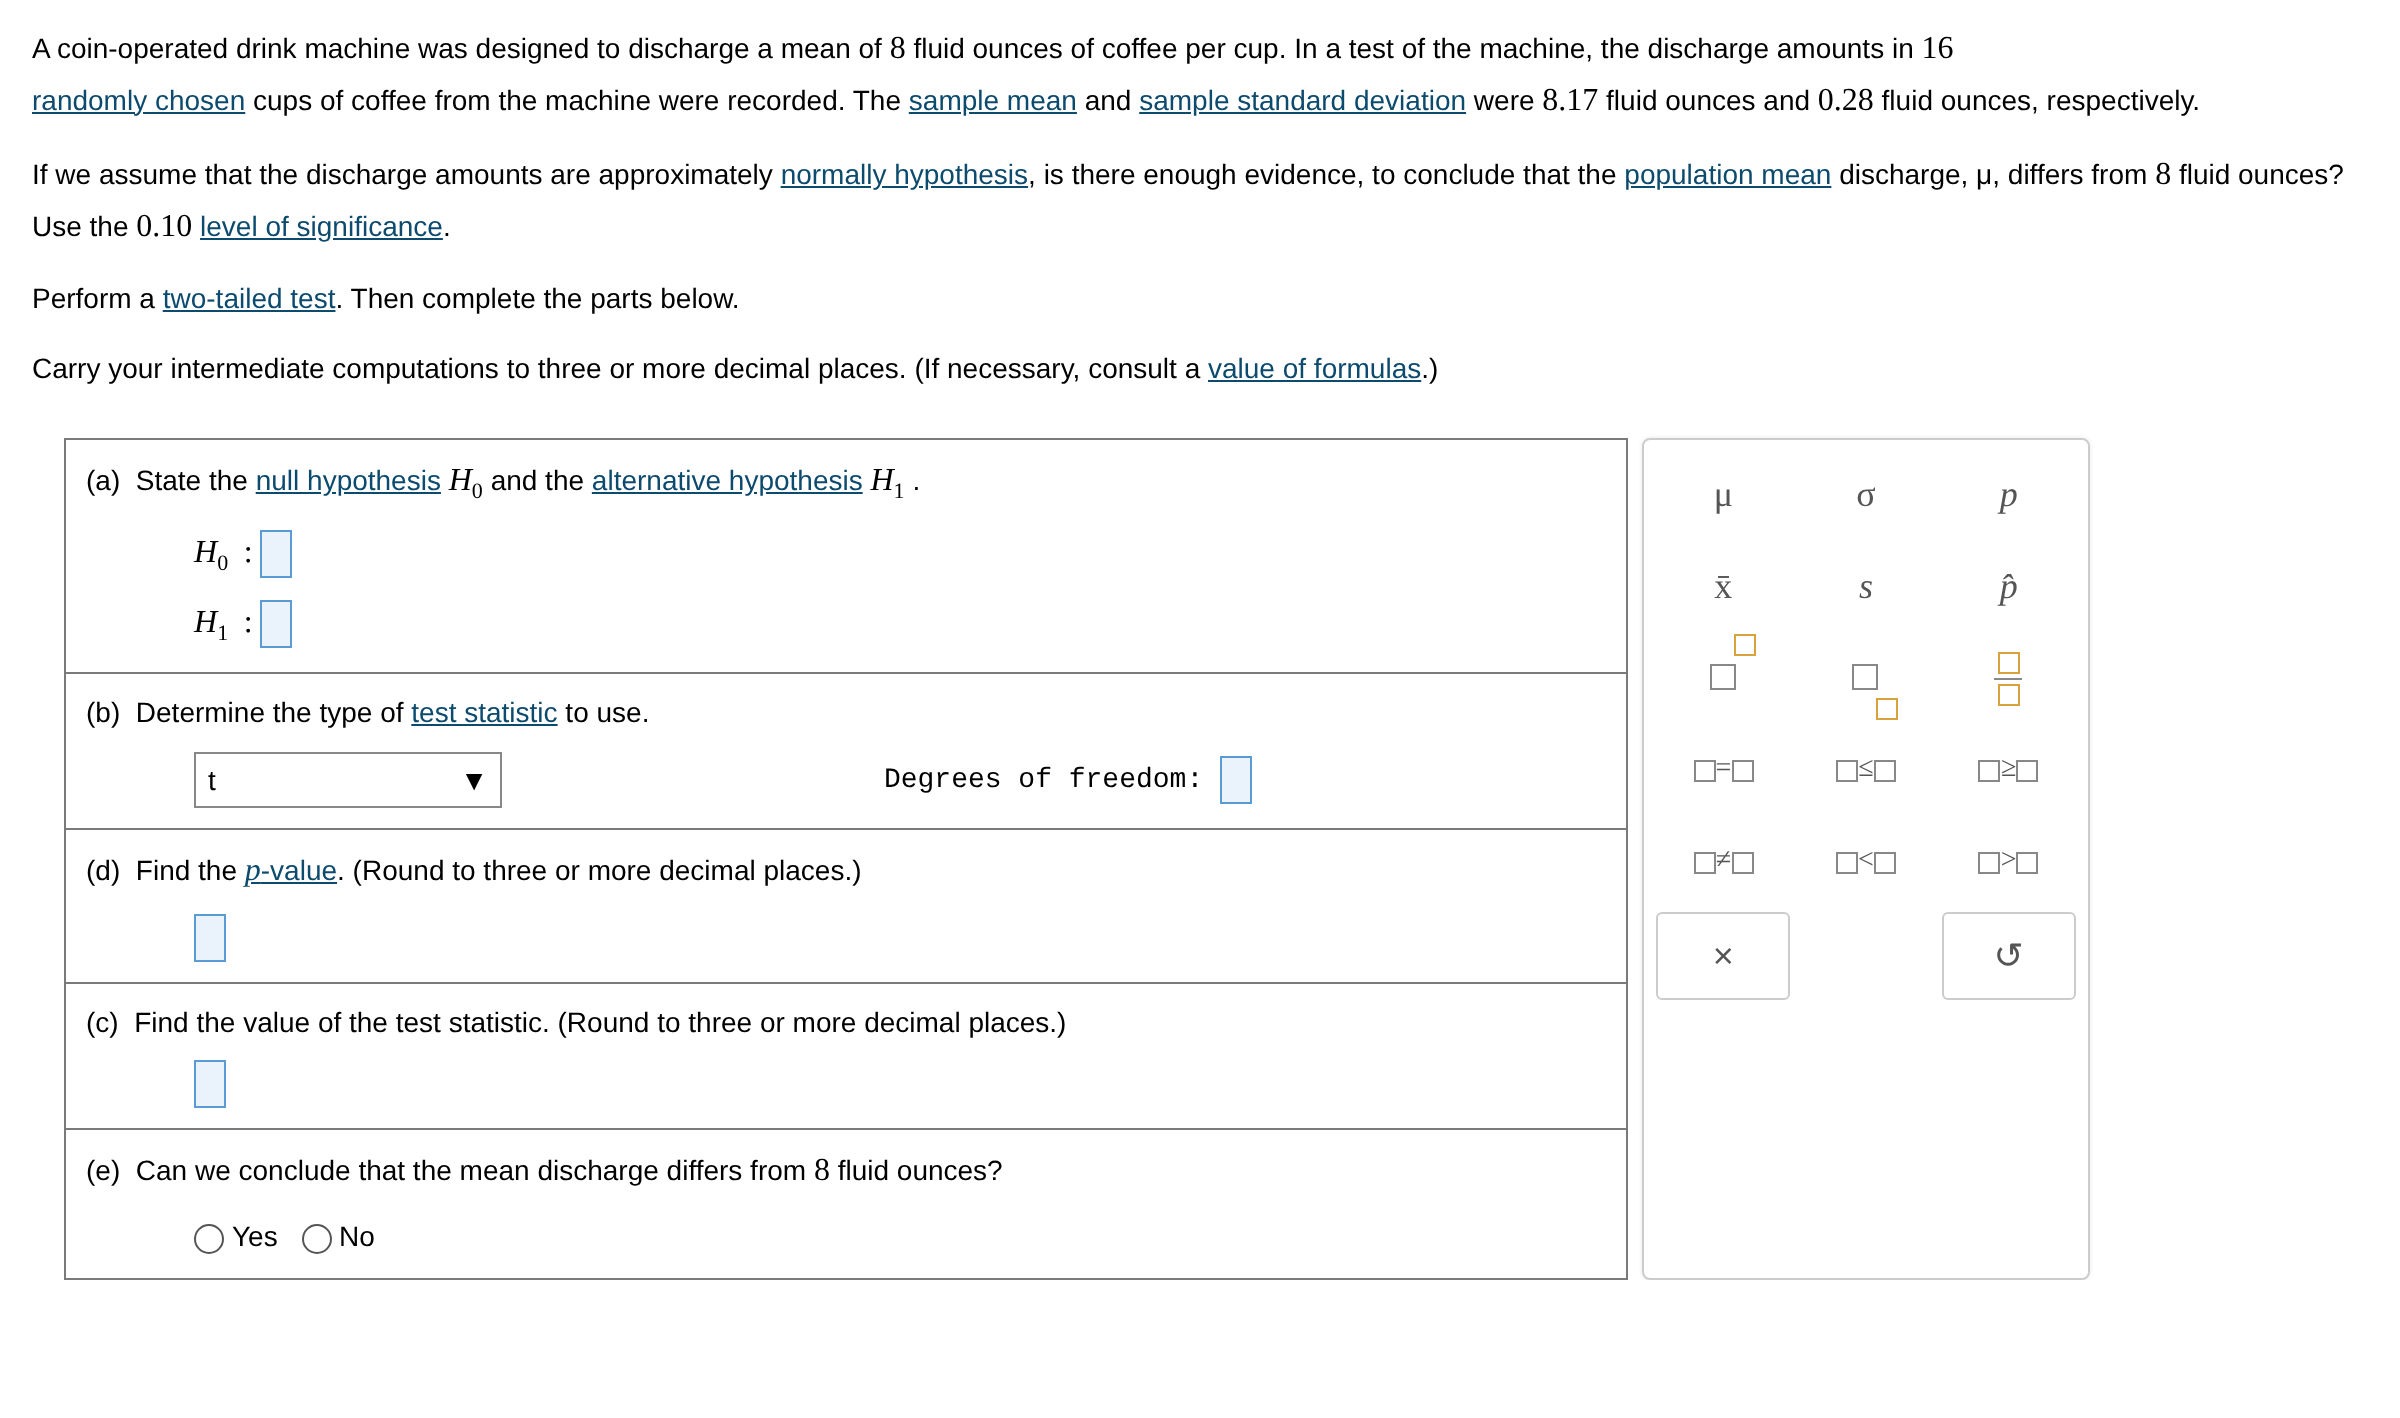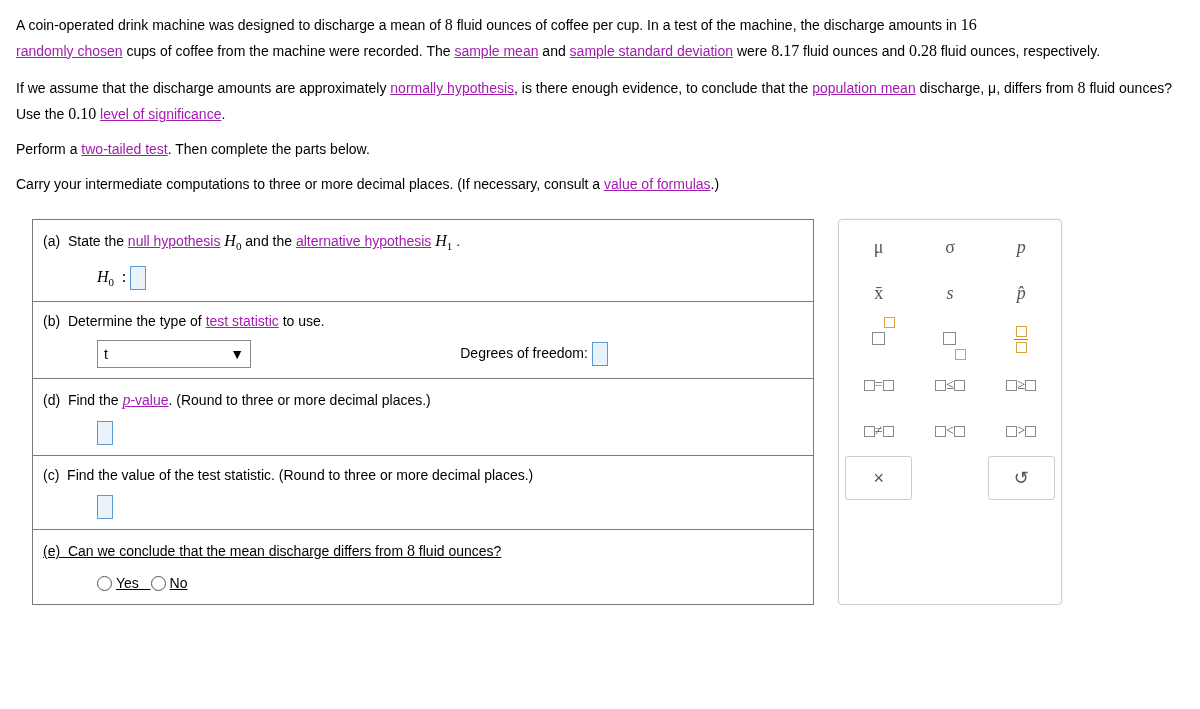--- a/index.html
+++ b/index.html
@@ -6,50 +6,49 @@
     font-family: Verdana, Geneva, sans-serif;
     font-size: 14px;
     color: #000;
     margin: 12px 16px;
     line-height: 1.6;
   }
   .problem-text {
     margin-bottom: 12px;
   }
   .link {
-    color: #a21caf;
+    color: #0c4a6e;
     text-decoration: underline;
     cursor: pointer;
   }
   .math-var {
     font-family: "Times New Roman", serif;
     font-style: italic;
     font-size: 16px;
   }
   .math-num {
     font-family: "Times New Roman", serif;
     font-size: 16px;
   }
   .work-area {
     display: flex;
-    gap: 24px;
+    gap: 7px;
     margin-top: 24px;
     padding-left: 16px;
   }
   .questions {
     border: 1px solid #7a7a7a;
     width: 780px;
   }
   .q-row {
     border-bottom: 1px solid #7a7a7a;
     padding: 8px 10px 10px 10px;
   }
   .q-row:last-child {
     border-bottom: none;
-    text-decoration: underline;
   }
   .q-label {
     display: inline;
   }
   .sub-row {
     margin-left: 54px;
     margin-top: 8px;
   }
   .sub-row-inline {
     margin-left: 54px;
@@ -188,31 +187,35 @@
       &nbsp;<span>State the </span><span class="link">null hypothesis</span>
       <span class="math-var">H</span><span class="math-num sub">0</span>
       <span> and the </span><span class="link">alternative hypothesis</span>
       <span class="math-var">H</span><span class="math-num sub">1</span>
       <span> .</span>
 
       <div class="sub-row">
         <span class="math-var">H</span><span class="math-num sub">0</span>
         &nbsp;<span class="math-num">:</span>&nbsp;<span class="input-box"></span>
       </div>
+      <div class="sub-row">
+        <span class="math-var">H</span><span class="math-num sub">1</span>
+        &nbsp;<span class="math-num">:</span>&nbsp;<span class="input-box"></span>
+      </div>
     </div>
 
     <div class="q-row">
       <span class="q-label">(b)</span>
       &nbsp;<span>Determine the type of </span><span class="link">test statistic</span><span> to use.</span>
       <div class="sub-row-inline">
         <div class="stat-select">
           <span>t</span>
           <span>▼</span>
         </div>
-        <div style="flex:1;text-align:center;">
+        <div style="flex:1;text-align:center;font-family:Liberation Mono, monospace;">
           <span>Degrees of freedom:</span>&nbsp;<span class="input-box"></span>
         </div>
       </div>
     </div>
 
     <div class="q-row">
       <span class="q-label">(d)</span>
       &nbsp;<span>Find the </span><span class="link"><span class="math-var">p</span><span>-value</span></span><span>. (Round to three or more decimal places.)</span>
       <div class="sub-row"><span class="input-box"></span></div>
     </div>

